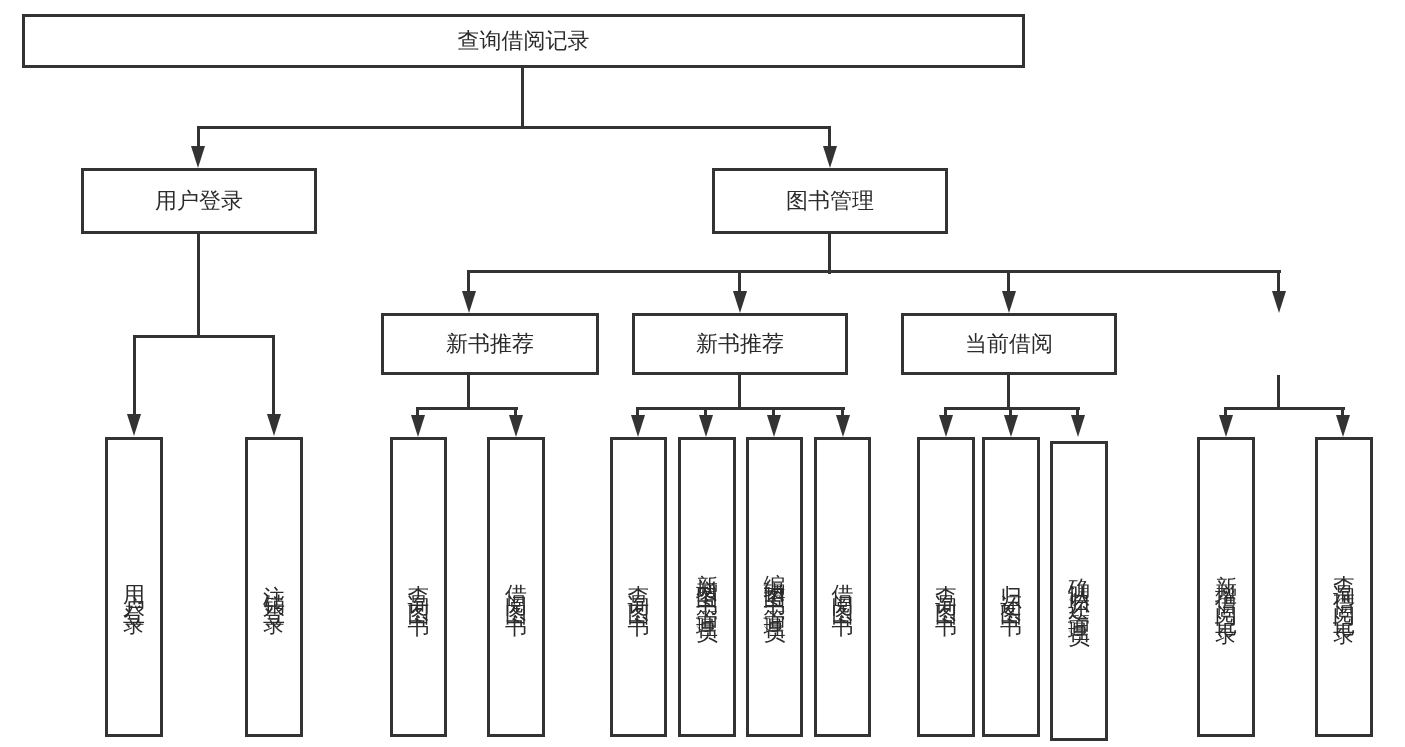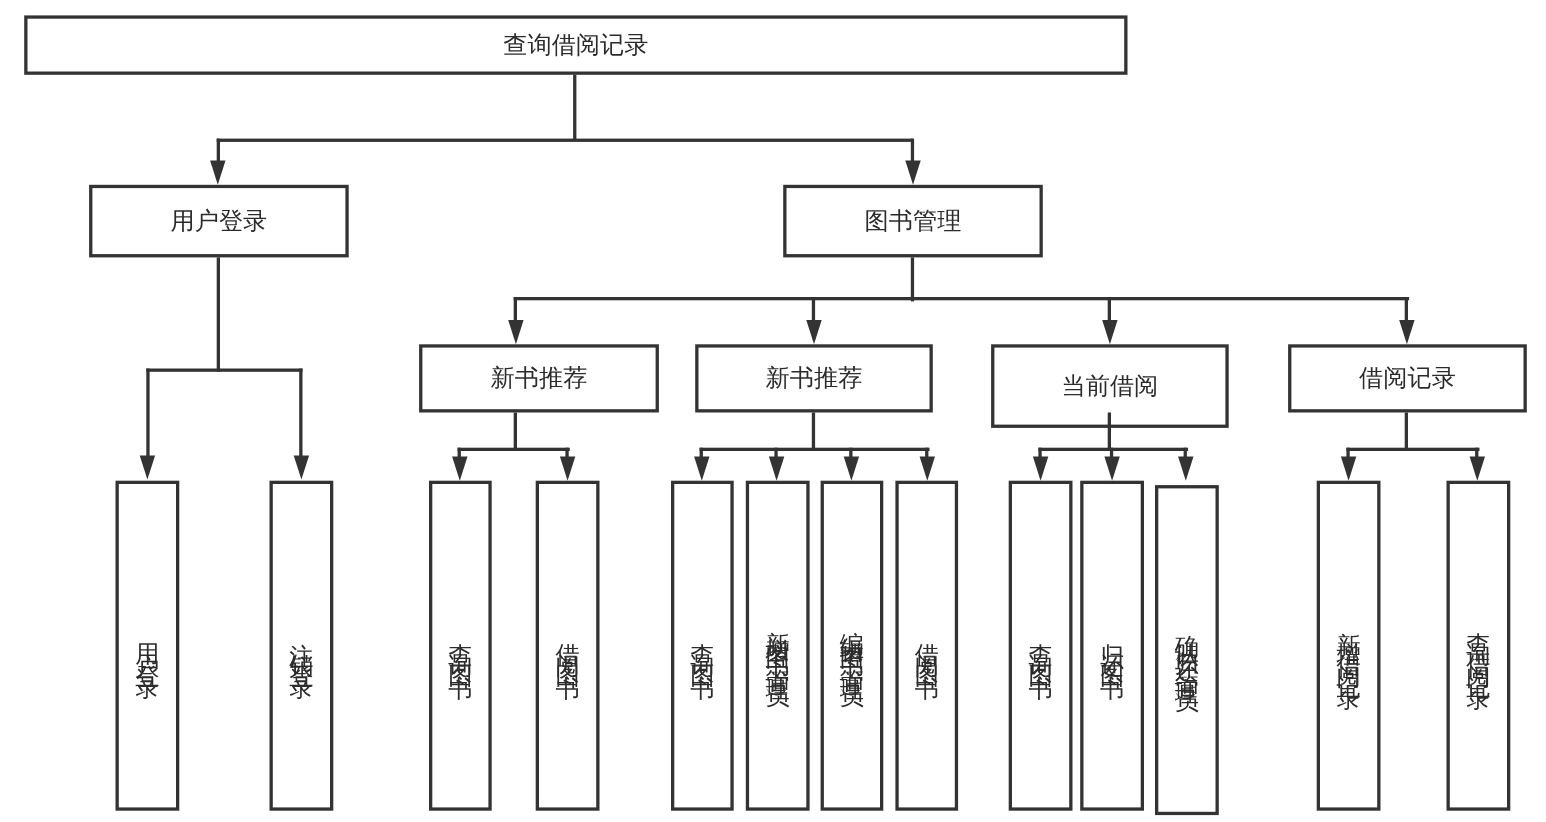--- a/index.html
+++ b/index.html
@@ -72,25 +72,22 @@
   <div class="arrow" style="left:1002px;top:291px"></div>
   <div class="vl" style="left:1277px;top:270px;height:24px"></div>
   <div class="arrow" style="left:1272px;top:291px"></div>
 
   <div class="node" style="left:381px;top:313px;width:218px;height:62px">
     <span class="lbl">新书推荐</span>
   </div>
   <div class="node" style="left:632px;top:313px;width:216px;height:62px">
     <span class="lbl">新书推荐</span>
   </div>
-  <div class="node" style="left:901px;top:313px;width:216px;height:76px">
+  <div class="node" style="left:901px;top:313px;width:216px;height:62px">
     <span class="lbl">当前借阅</span>
-  </div>
-  <div class="node" style="left:1171px;top:313px;width:217px;height:62px">
-    <span class="lbl">借阅记录</span>
   </div>
 
   <div class="vl" style="left:467px;top:375px;height:35px"></div>
   <div class="hl" style="left:416px;top:407px;width:102px"></div>
   <div class="vl" style="left:416px;top:407px;height:12px"></div>
   <div class="arrow" style="left:411px;top:415px"></div>
   <div class="vl" style="left:514px;top:407px;height:12px"></div>
   <div class="arrow" style="left:509px;top:415px"></div>
 
   <div class="vl" style="left:738px;top:375px;height:35px"></div>

